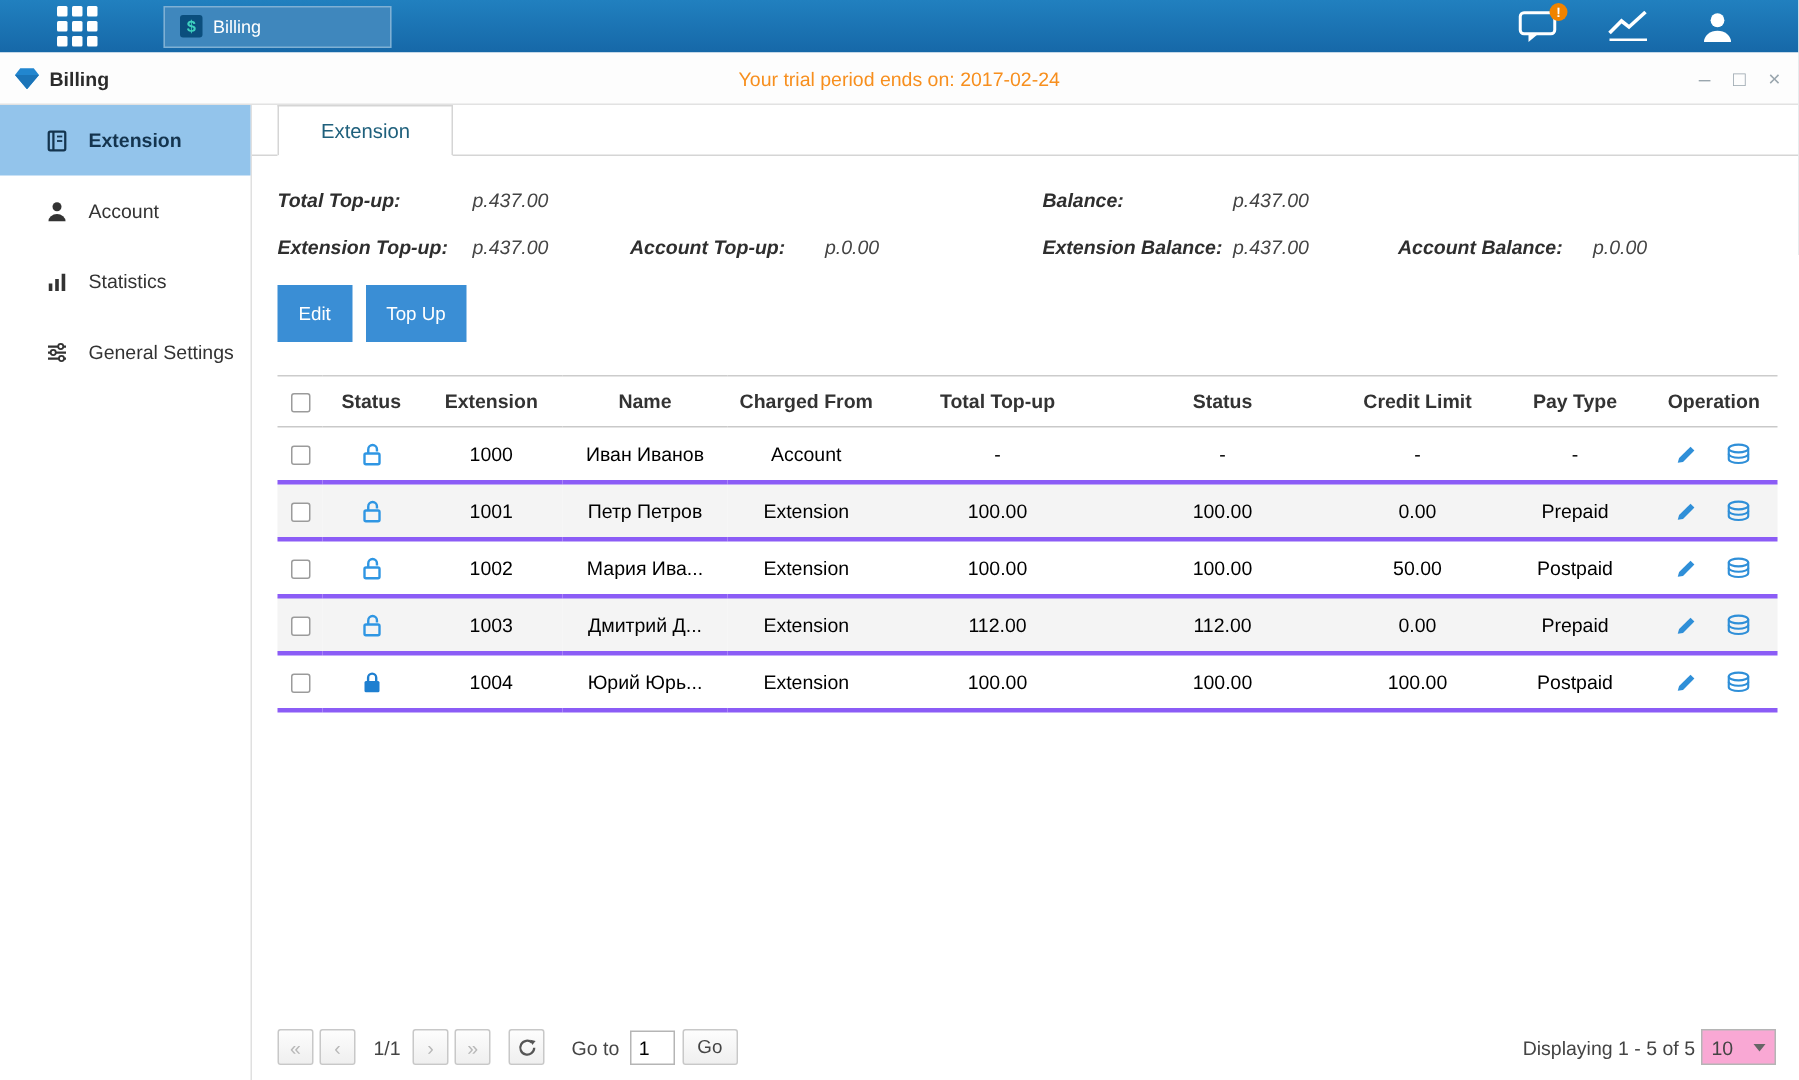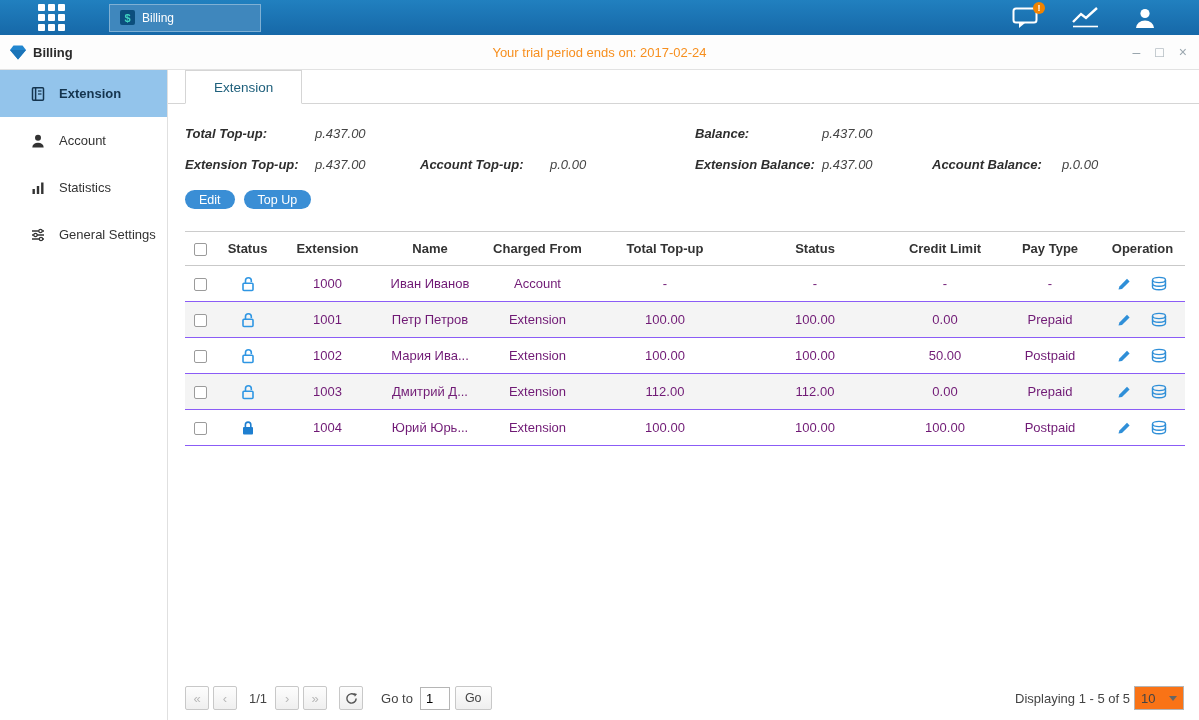--- a/index.html
+++ b/index.html
@@ -55,32 +55,32 @@
     background:#fff; padding:0 28px; display:flex; align-items:center; color:#1f607c; font-size:13.5px; cursor:pointer;
   }
   .content { padding:0 13px 0 17px; }
   .summary { margin-top:14px;font-style:italic; }
   .sumrow { display:flex; align-items:center; height:31px; }
   .sumrow b { font-size:13px; color:#2e2e2e; }
   .sumrow .v { color:#444; }
   .w130{width:130px;} .w105{width:105px;} .w275{width:275px;} .w127{width:127px;} .w110{width:110px;} .w145{width:145px;}
   .btnrow { margin-top:10px; display:flex; gap:9px; }
   .btn-blue {
-    background:#3a8ed5; color:#fff; border:none; border-radius:11px; height:19px;
+    background:#3a8ed5; color:#fff; border:none; border-radius:0; height:38px;
     padding:0 14px; font-size:12.5px; font-family:inherit; cursor:pointer;
   }
   
   table.grid { margin-top:22px; width:1000px; border-collapse:collapse; border-top:1px solid #ccc; }
   table.grid th {
     height:34px; font-size:13px; font-weight:bold; color:#333; text-align:center;
     border-bottom:1px solid #c9c9c9; background:#fff; white-space:nowrap;
   }
   table.grid td {
-    height:35px; font-size:13px; color:#701a75; text-align:center;
-    border-bottom:1px solid #8b5cf6; white-space:nowrap;
+    height:35px; font-size:13px; color:#000000; text-align:center;
+    border-bottom:3px solid #8b5cf6; white-space:nowrap;
   }
   tr.alt td { background:#f4f4f4; }
   .cb {
     display:inline-block; width:13px; height:13px; border:1px solid #9b9b9b; border-radius:2px;
     background:#fff; vertical-align:middle; cursor:pointer;
   }
   .ops { display:flex; align-items:center; justify-content:center; gap:18px; height:35px; }
   .ops span { cursor:pointer; display:flex; }
   .lockwrap { display:inline-flex; cursor:pointer; vertical-align:middle; }
   
@@ -96,21 +96,21 @@
   .pgbtn.enabled { color:#555; cursor:pointer; }
   .pageinfo { margin:0 8px; color:#444; }
   .goto-label { margin-left:14px; margin-right:7px; }
   .goto-input { width:30px; height:23px; border:1px solid #b5b5b5; font-size:13px; padding-left:5px; font-family:inherit; }
   .go-btn {
     margin-left:5px; height:24px; padding:0 9px; border:1px solid #c8c8c8; border-radius:2px;
     background:linear-gradient(#fdfdfd,#efefef); font-size:12.5px; color:#444; font-family:inherit; cursor:pointer;
   }
   .pg-right { margin-left:auto; display:flex; align-items:center; gap:4px; }
   .pagesize {
-    width:50px; height:24px; border:1px solid #b5b5b5; background:#f97316; display:flex;
+    width:50px; height:24px; border:1px solid #b5b5b5; background:#f9a8d4; display:flex;
     align-items:center; padding:4px 6px; cursor:pointer;
   }
   .caret { margin-left:auto; width:0; height:0; border-left:4px solid transparent; border-right:4px solid transparent; border-top:5px solid #666; }
 </style>
 </head>
 <body>
 
 <div class="screen">
 
   <div class="topbar">

